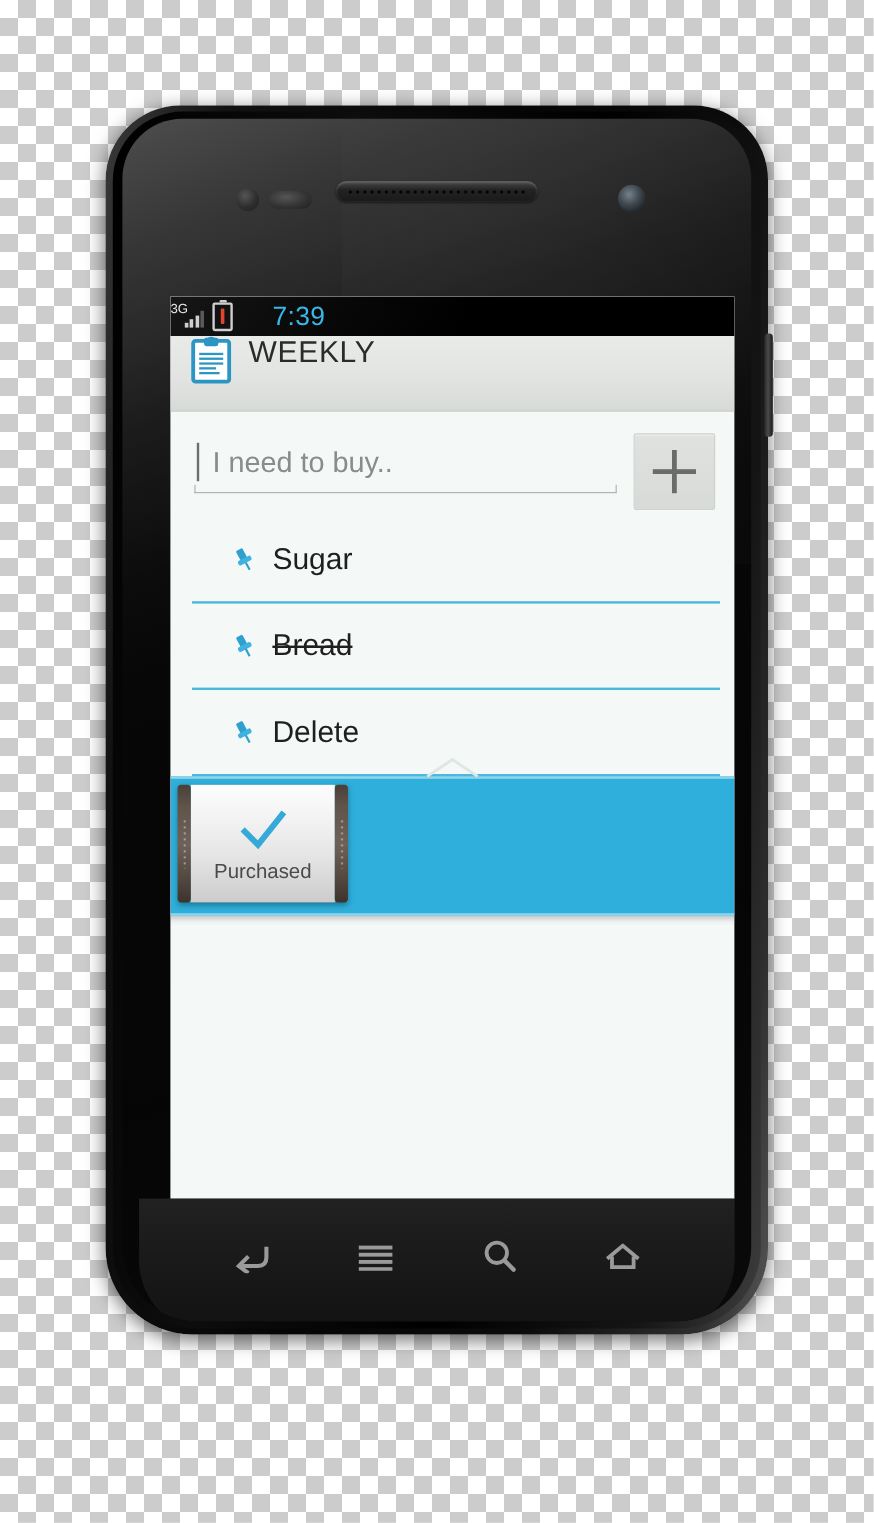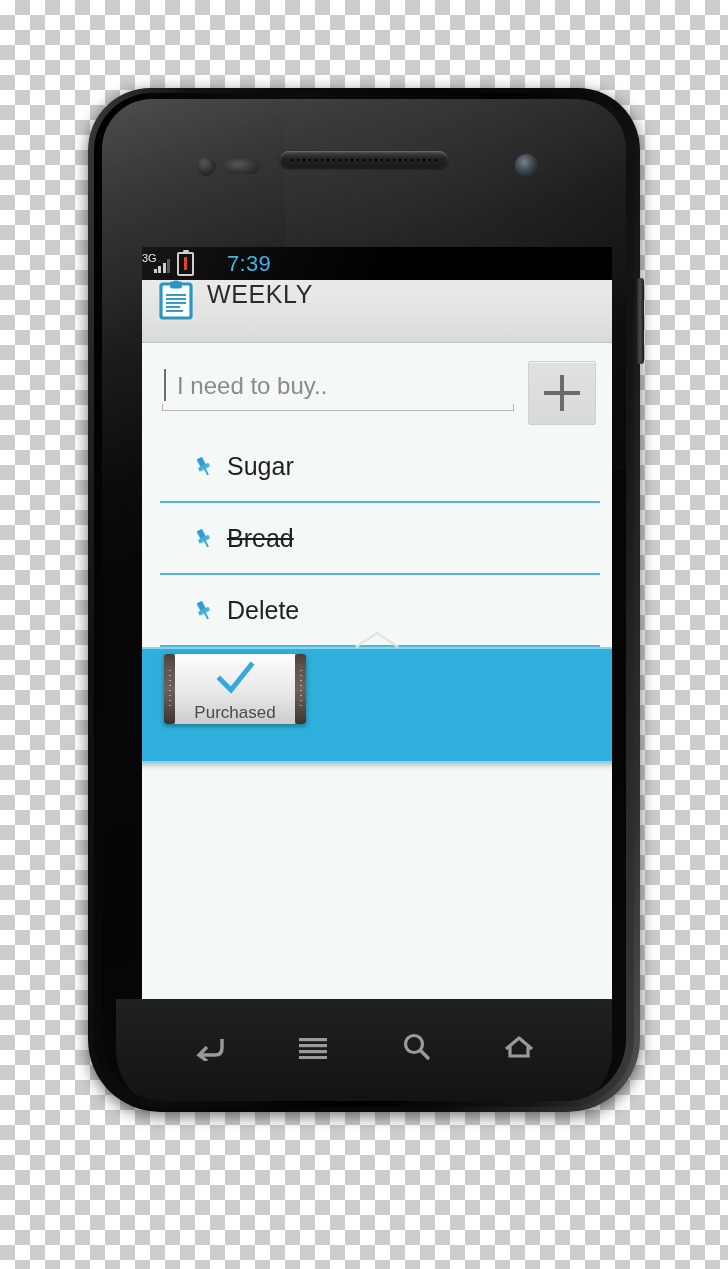--- a/index.html
+++ b/index.html
@@ -215,23 +215,23 @@
     height: 112px;
     background: #2fb0dc;
     border-top: 2px solid #8fd4ec;
     border-bottom: 2px solid #8fd4ec;
     display: flex;
     align-items: center;
     overflow: visible;
   }
   .ctx-menu {
     position: absolute;
-    left: 22px;
+    left: 6px;
     top: 5px;
-    height: 70px;
+    height: 98px;
     display: flex;
     align-items: stretch;
     box-shadow: 0 2px 5px rgba(0,0,0,.35);
   }
   .ctx-grip {
     width: 11px;
     background: linear-gradient(180deg,#4b4038 0%, #5f534a 18%, #6e6159 50%, #51463e 82%, #3c332d 100%);
     border-radius: 3px;
     position: relative;
   }

